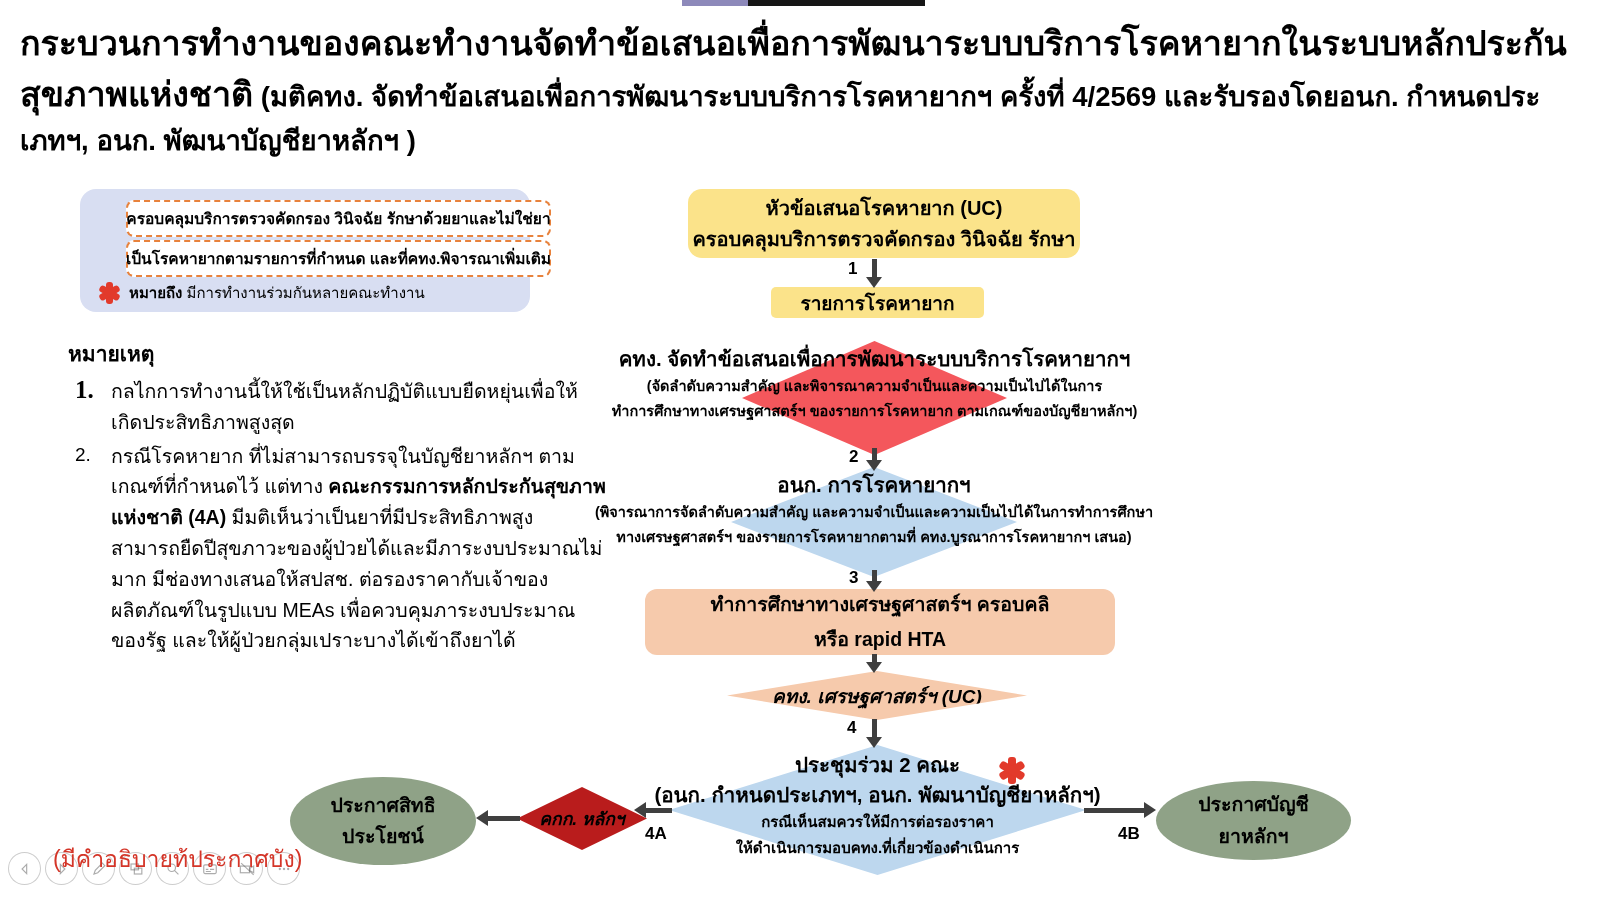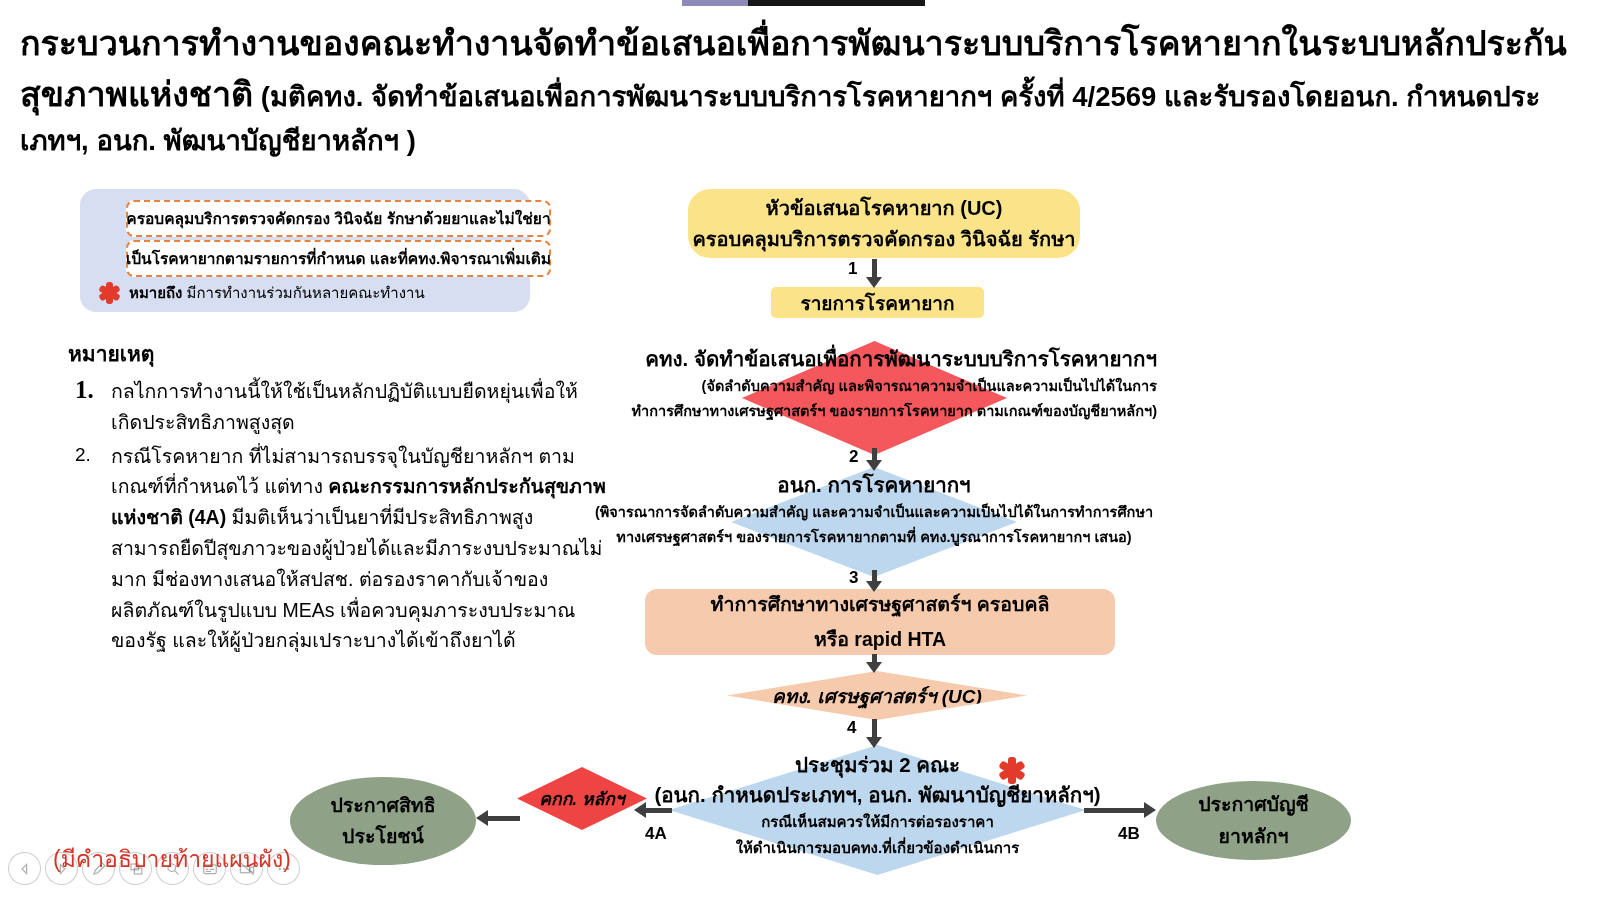--- a/index.html
+++ b/index.html
@@ -37,31 +37,31 @@
   .notes{left:62px;top:337px;width:545px;}
   .notes-head{font-weight:bold;font-size:21px;margin-left:6px;margin-bottom:6px;}
   .note-row{display:flex;margin-bottom:3px;}
   .note-no{width:49px;flex:none;font-size:19px;padding-left:13px;box-sizing:border-box;padding-top:3px;}
   .note-no.first{font-size:25px;font-weight:bold;font-family:"Liberation Serif",serif;padding-top:0;}
   .note-text{flex:1;font-size:19.5px;line-height:1.58;}
 
   
   .node{position:absolute;display:flex;flex-direction:column;align-items:center;
         justify-content:center;font-weight:bold;text-align:center;}
-  .start-box{left:688px;top:189px;width:392px;height:69px;background:#FBE38A;border-radius:22px;font-size:20px;line-height:1.55;}
+  .start-box{left:688px;top:189px;width:392px;height:69px;background:#FBE38A;border-radius:14px;font-size:20px;line-height:1.55;}
   .list-box{left:771px;top:287px;width:213px;height:31px;background:#FBE38A;border-radius:5px;font-size:19px;}
   .hta-box{left:645px;top:589px;width:470px;height:66px;background:#F6CAAC;border-radius:12px;font-size:19.5px;line-height:1.8;}
   .diamond{position:absolute;clip-path:polygon(50% 0,100% 50%,50% 100%,0 50%);z-index:1;font-style:italic;}
   .red-d{left:742px;top:341px;width:265px;height:114px;background:#F4575C;}
   .type-d{left:731px;top:467px;width:286px;height:110px;background:#BDD7EE;}
   .econ-d{left:727px;top:671px;width:300px;height:49px;background:#F6CAAC;display:flex;align-items:center;justify-content:center;font-weight:bold;font-size:19px;}
   .joint-d{left:669px;top:745px;width:417px;height:130px;background:#BDD7EE;}
-  .board-d{left:517px;top:767px;width:130px;height:63px;background:#ef4444;display:flex;align-items:center;justify-content:center;font-weight:bold;font-size:17.5px;}
+  .board-d{left:517px;top:787px;width:130px;height:63px;background:#b91c1c;display:flex;align-items:center;justify-content:center;font-weight:bold;font-size:17.5px;}
   .dtext{position:absolute;text-align:center;font-weight:bold;z-index:4;}
-  .red-text{left:592px;top:344px;width:565px;text-align:right;}
+  .red-text{left:592px;top:344px;width:565px;}
   .type-text{left:584px;top:470px;width:580px;}
   .joint-text{left:637px;top:750px;width:481px;}
   .d-title{font-size:20.5px;line-height:1.45;}
   .d-sub{font-size:14.5px;line-height:1.75;}
   .d-sub2{font-size:15px;line-height:1.7;}
   .ellipse{border-radius:50%;background:#8FA287;font-size:19.5px;line-height:1.6;}
   .ell-a{left:290px;top:777px;width:186px;height:88px;}
   .ell-b{left:1156px;top:781px;width:195px;height:79px;}
 
   
@@ -208,21 +208,21 @@
     <div class="shaft-h"></div>
     <div class="head-right"></div>
   </div>
 <div class="flow-label" style="left:1118px;top:824px;">4B</div>
 <div class="node ellipse ell-b">
   <div>ประกาศบัญชี</div>
   <div>ยาหลักฯ</div>
 </div>
 
 
-<div class="abs red-note">(มีคำอธิบายท้ายแผนผัง)</div>
+<div class="abs red-note">(มีคำอธิบายท้ประกาศบัง)</div>
 
 <button class="ctl" style="left:8px;">
     <svg viewBox="0 0 24 24" fill="none" stroke="currentColor" stroke-width="1.4">
       <path d="M14 6.5 L8.5 12 L14 17.5 Z"></path>
     </svg>
   </button>
 <button class="ctl" style="left:45px;">
     <svg viewBox="0 0 24 24" fill="none" stroke="currentColor" stroke-width="1.4">
       <path d="M10 6.5 L15.5 12 L10 17.5 Z"></path>
     </svg>

